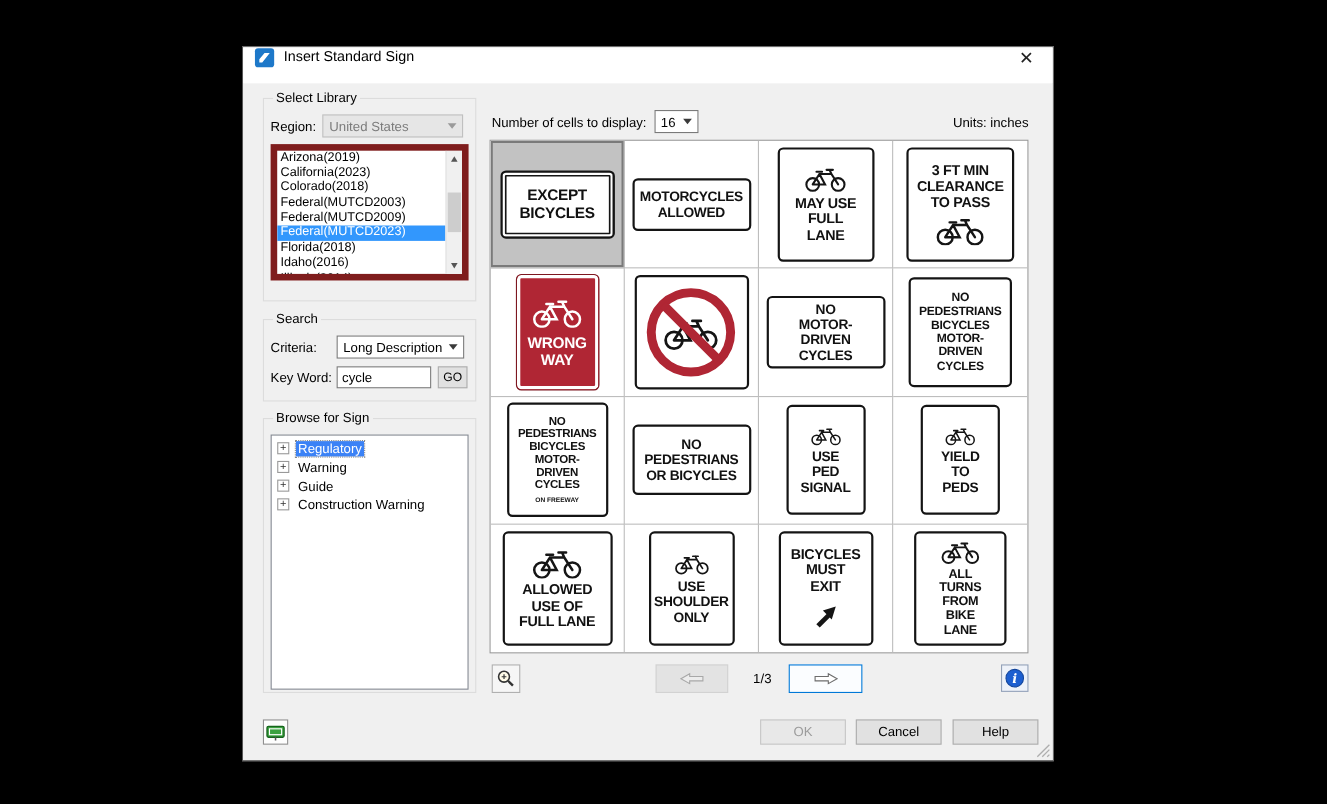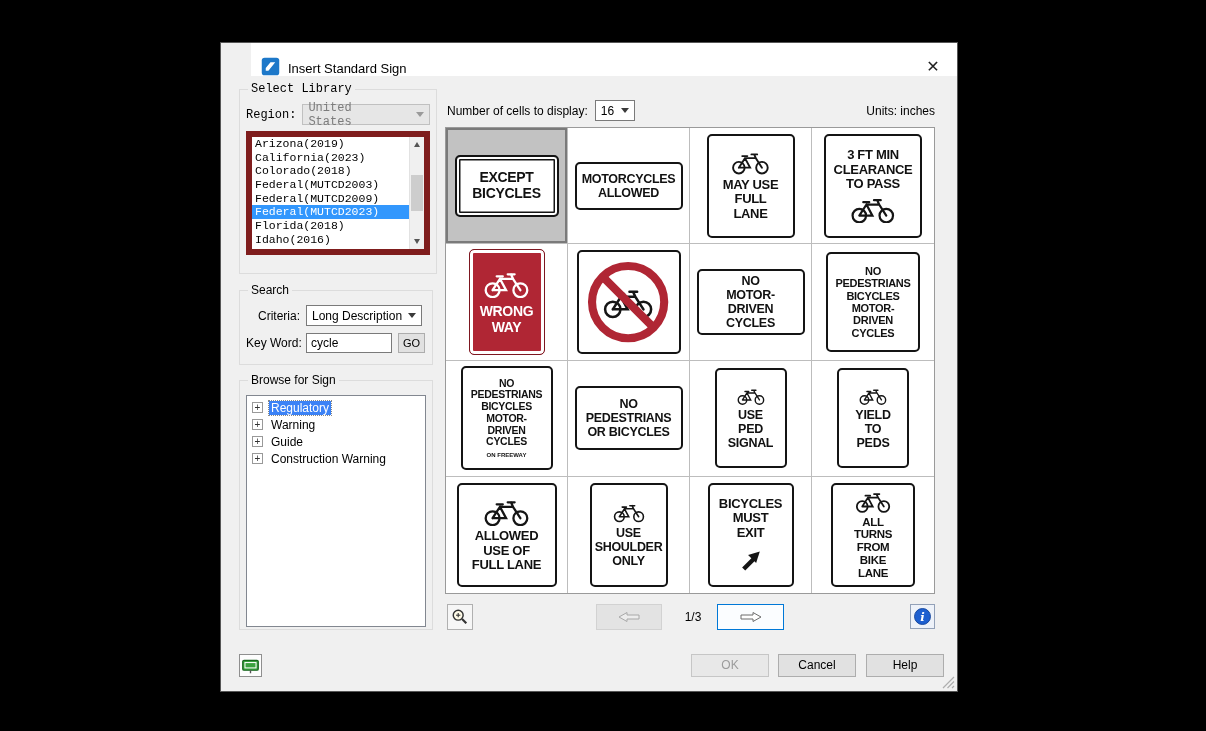--- a/index.html
+++ b/index.html
@@ -1,35 +1,35 @@
 <!DOCTYPE html>
 <html><head>
 <meta charset="utf-8">
 <style>
   * { margin:0; padding:0; box-sizing:border-box; }
   html,body { width:1206px; height:731px; background:#000; overflow:hidden;
               font-family:"Liberation Sans", sans-serif; font-size:12px; color:#000; }
 
   .dialog { position:absolute; left:220px; top:42px; width:738px; height:650px;
             background:#f0f0f0; border:1px solid #565656; }
-  .titlebar { height:33px; background:#fff; display:flex; align-items:flex-end; padding:0 10px;margin-left:30px; }
+  .titlebar { height:33px; background:#fff; display:flex; align-items:flex-start; padding:0 10px; }
   .app-icon { width:19px; height:19px; margin-right:8px; flex:0 0 auto; }
   .title { font-size:13px; }
   .close-btn { margin-left:auto; width:28px; text-align:center; font-size:16px; color:#222; cursor:pointer; }
   .dlg-body { position:relative; height:615px; background:#f0f0f0; }
 
   fieldset { position:absolute; border:1px solid #dcdcdc; padding:4px 6px; }
   legend { font-size:12px; padding:0 3px; margin-left:2px; }
 
-  #fs-library { left:18px; top:6px;  width:194px; height:192px;font-family:Liberation Mono, monospace; }
+  #fs-library { left:18px; top:6px;  width:194px; height:192px; }
   #fs-search  { left:18px; top:207px; width:194px; height:82px; }
   #fs-browse  { left:18px; top:297px; width:194px; height:257px; }
 
   .row { display:flex; align-items:center; gap:6px; margin-top:4px; }
-  .lbl { white-space:nowrap;text-align:right; }
+  .lbl { white-space:nowrap; }
 
   .combo { border:1px solid #7a7a7a; background:#fff; height:21px; display:flex;
            align-items:center; padding:0 5px; flex:0 0 auto; cursor:default; }
   .combo .chev { margin-left:auto; width:0; height:0; border-left:4px solid transparent;
                  border-right:4px solid transparent; border-top:5px solid #3a3a3a; }
   .combo.disabled { background:#e6e6e6; border-color:#c0c0c0; color:#7c7c7c;gap:20px; }
   .combo.disabled .chev { border-top-color:#9a9a9a; }
 
   .listbox { position:relative; margin-top:6px; background:#fff; border:6px solid #7f1d1d;
              height:124px; overflow:hidden; }

